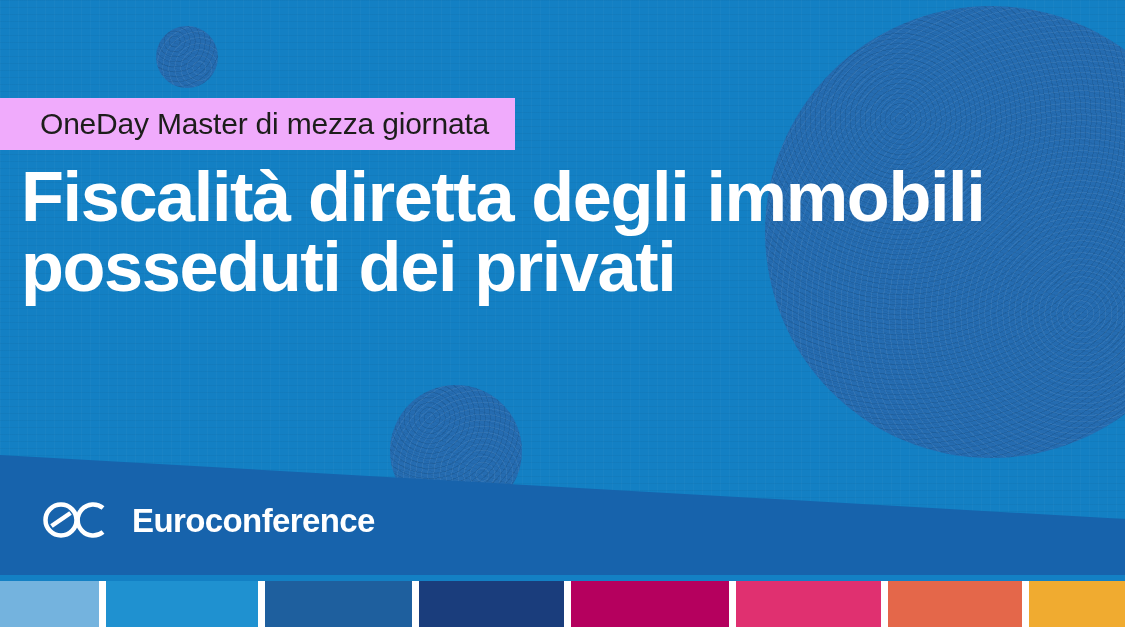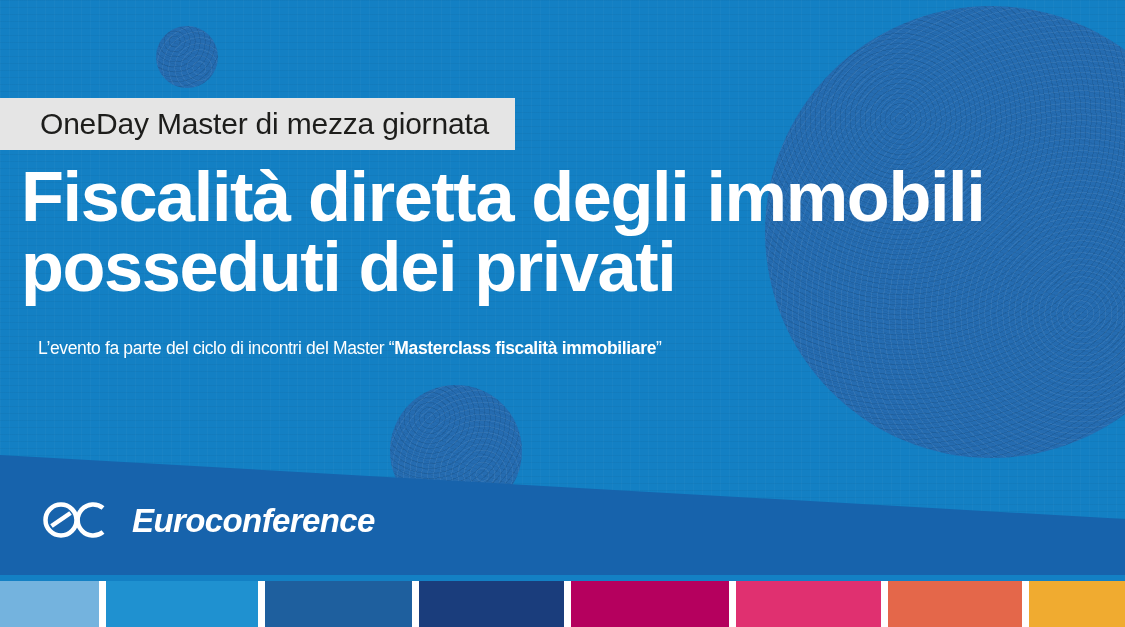--- a/index.html
+++ b/index.html
@@ -69,21 +69,21 @@
     clip-path: polygon(0 455px, 1125px 519px, 1125px 575px, 0 575px);
   }
 
   
   #eyebrow-box {
     position: absolute;
     left: 0;
     top: 98px;
     height: 52px;
     padding: 0 26px 0 40px;
-    background: #e5e5e5;
+    background: #f0abfc;
     display: flex;
     align-items: center;
     box-sizing: border-box;
   }
   #eyebrow-text {
     font-family: "Liberation Sans", sans-serif;
     font-size: 30px;
     font-weight: 400;
     color: #1d1d1b;
     letter-spacing: -0.2px;
@@ -139,21 +139,20 @@
   #logo-mark {
     width: 78px;
     height: 46px;
     flex: none;
     display: block;
   }
   #logo-text {
     display: flex;
     flex-direction: column;
     padding-top: 1px;
-    font-style: italic;
   }
   #logo-name {
     font-family: "Liberation Sans", sans-serif;
     font-size: 33px;
     font-weight: 700;
     color: #ffffff;
     letter-spacing: -0.6px;
     line-height: 1.02;
     white-space: nowrap;
   }
@@ -205,23 +204,20 @@
 
   <div id="eyebrow-box">
     <span id="eyebrow-text">OneDay Master di mezza giornata</span>
   </div>
 
   <div id="headline">
     <div class="headline-line">Fiscalità diretta degli immobili</div>
     <div class="headline-line">posseduti dei privati</div>
   </div>
 
-  <div id="subtitle">
-    <span>L’evento fa parte del ciclo di incontri del Master “</span><span class="strong">Masterclass fiscalità immobiliare</span><span>”</span>
-  </div>
 
   <div id="logo">
     <svg id="logo-mark" viewBox="0 0 156 92">
 
       <circle cx="42" cy="46" r="31" fill="none" stroke="#ffffff" stroke-width="9"></circle>
       <line x1="23" y1="58" x2="61" y2="32" stroke="#ffffff" stroke-width="9" stroke-linecap="butt"></line>
 
       <path d="M 126 22 A 31 31 0 1 0 126 70" fill="none" stroke="#ffffff" stroke-width="9" stroke-linecap="butt"></path>
     </svg>
     <div id="logo-text">

